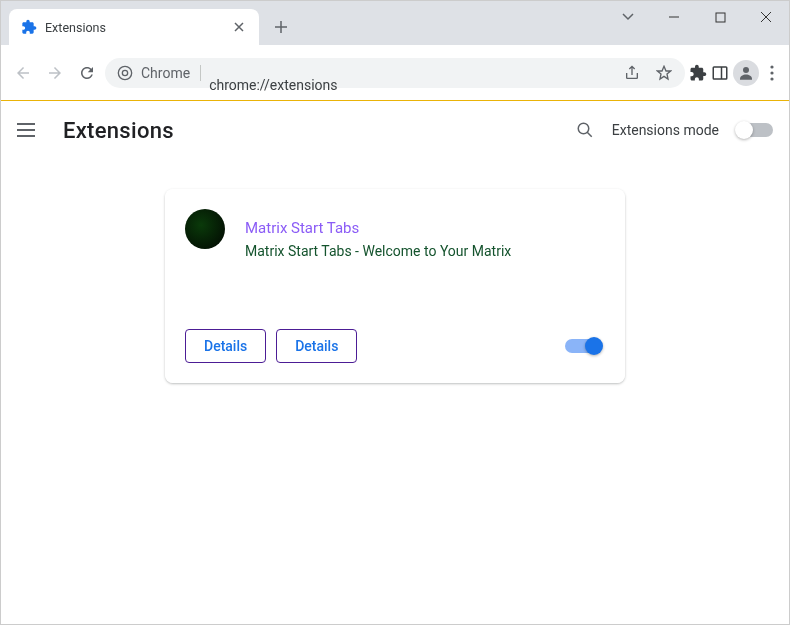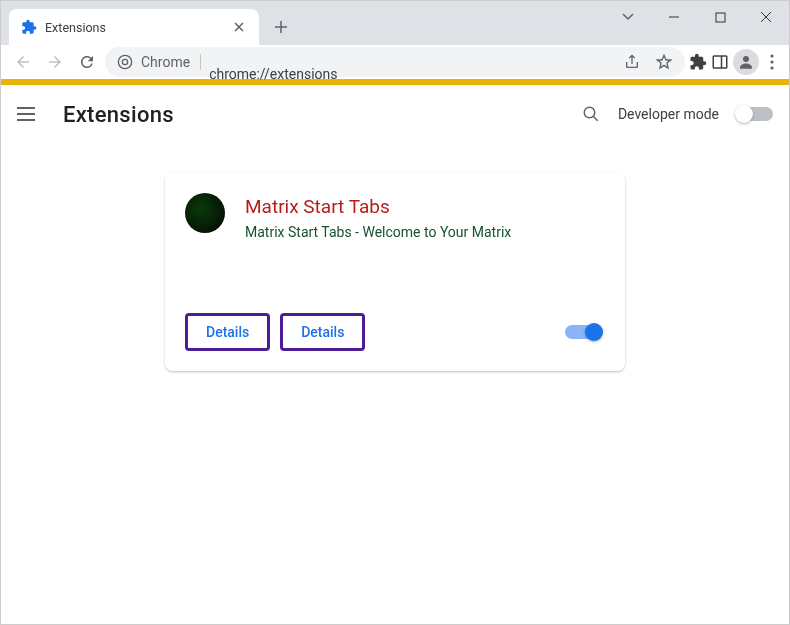--- a/index.html
+++ b/index.html
@@ -10,21 +10,21 @@
     .tab { background: #fff; height: 36px; border-radius: 8px 8px 0 0; display: flex; align-items: center; padding: 0 12px; gap: 8px; width: 250px; position: relative; }
     .tab-icon { width: 16px; height: 16px; display: flex; align-items: center; justify-content: center; }
     .tab-title { font-size: 12.5px; color: #3c4043; flex: 1; }
     .tab-close { width: 16px; height: 16px; display: flex; align-items: center; justify-content: center; cursor: pointer; color: #5f6368; }
     .new-tab { width: 28px; height: 28px; display: flex; align-items: center; justify-content: center; margin-left: 8px; cursor: pointer; color: #5f6368; margin-bottom: 4px; }
     .window-controls { position: absolute; right: 0; top: 0; display: flex; height: 32px; }
     .win-ctrl { width: 46px; display: flex; align-items: center; justify-content: center; cursor: pointer; color: #333; }
     .win-dropdown { width: 46px; display: flex; align-items: center; justify-content: center; color: #5f6368; }
 
     
-    .toolbar { height: 40px; background: #fff; display: flex; align-items: center; padding: 0 8px; gap: 4px; border-bottom: 6px solid #eab308; }
+    .toolbar { height: 56px; background: #fff; display: flex; align-items: center; padding: 0 8px; gap: 4px; border-bottom: 1px solid #eab308; }
     .nav-btn { width: 28px; height: 28px; border-radius: 50%; display: flex; align-items: center; justify-content: center; color: #5f6368; cursor: pointer; }
     .nav-btn.disabled { color: #bdc1c6; cursor: default; }
     .omnibox { flex: 1; height: 30px; background: #f1f3f4; border-radius: 15px; display: flex; align-items: center; padding: 0 12px; gap: 8px; }
     .omni-icon { width: 16px; height: 16px; color: #5f6368; }
     .omni-chrome-label { font-size: 14px; color: #5f6368; border-right: 1px solid #c4c7c5; padding-right: 10px; }
     .omni-url { font-size: 14px; color: #3c4043; flex: 1; margin-top: 24px; }
     .omni-right { display: flex; gap: 14px; align-items: center; }
     .icon-btn { width: 18px; height: 18px; display: flex; align-items: center; justify-content: center; color: #5f6368; cursor: pointer; }
     .avatar { width: 26px; height: 26px; border-radius: 50%; background: #dadce0; display: flex; align-items: center; justify-content: center; }
 
@@ -37,24 +37,24 @@
     .dev-mode-label { font-size: 14px; color: #3c4043; }
     .toggle-sm { width: 36px; height: 14px; background: #bdc1c6; border-radius: 7px; position: relative; cursor: pointer; }
     .toggle-sm-knob { position: absolute; width: 18px; height: 18px; background: #fff; border-radius: 50%; top: -2px; left: -2px; box-shadow: 0 1px 3px rgba(0,0,0,0.3); }
 
     
     .content { padding: 30px 0; display: flex; justify-content: center; background: #fff; }
     .card { width: 460px; background: #fff; border-radius: 8px; box-shadow: 0 1px 3px rgba(60,64,67,0.15), 0 1px 2px rgba(60,64,67,0.2); padding: 20px; }
     .card-body { display: flex; gap: 20px; min-height: 100px; }
     .ext-icon { width: 40px; height: 40px; border-radius: 50%; background: radial-gradient(circle at 40% 40%, #0a3a0a 0%, #041504 70%, #000 100%); flex-shrink: 0; }
     .ext-info { flex: 1; padding-top: 2px; }
-    .ext-name { font-size: 19px; color: #b91c1c; margin-bottom: 6px; }
+    .ext-name { font-size: 15px; color: #8b5cf6; margin-bottom: 6px; margin-top: 8px; }
     .ext-desc { font-size: 14px; color: #14532d; }
     .card-footer { display: flex; align-items: center; gap: 10px; margin-top: 20px; }
-    .action-btn { border: 3px solid #4c1d95; background: #fff; color: #1a73e8; font-size: 14px; padding: 8px 18px; border-radius: 4px; cursor: pointer; font-weight: 500; }
+    .action-btn { border: 1px solid #4c1d95; background: #fff; color: #1a73e8; font-size: 14px; padding: 8px 18px; border-radius: 4px; cursor: pointer; font-weight: 500; }
     .toggle-on { width: 36px; height: 14px; background: #8ab4f8; border-radius: 7px; position: relative; cursor: pointer; margin-left: auto; margin-right: 4px; }
     .toggle-on-knob { position: absolute; width: 18px; height: 18px; background: #1a73e8; border-radius: 50%; top: -2px; right: -2px; box-shadow: 0 1px 3px rgba(0,0,0,0.3); }
 
     
     .watermark { position: absolute; top: 50%; left: 50%; transform: translate(-50%, -50%) rotate(-8deg); font-size: 140px; font-weight: 700; color: rgba(200,200,200,0.25); font-style: italic; pointer-events: none; white-space: nowrap; z-index: 0; letter-spacing: -5px; }
     .watermark .risk { font-size: 90px; }
     .content, .page-header, .toolbar, .titlebar { position: relative; z-index: 1; }
     .card { position: relative; z-index: 2; background: rgba(255,255,255,0.97); }
   </style>
 </head>
@@ -178,21 +178,21 @@
       <div class="menu-line"></div>
   </div>
   <div class="page-title">Extensions</div>
   <div class="header-right">
     <span class="icon-btn">
       <svg width="22" height="22" viewBox="0 0 24 24" fill="none" stroke="#5f6368" stroke-width="2">
           <circle cx="10" cy="10" r="7"></circle>
           <line x1="21" y1="21" x2="15" y2="15"></line>
         </svg>
     </span>
-    <span class="dev-mode-label">Developer mode</span>
+    <span class="dev-mode-label">Extensions mode</span>
     <div class="toggle-sm">
       <div class="toggle-sm-knob"></div>
     </div>
   </div>
 </div>
 
 <div class="content">
   <div class="card">
     <div class="card-body">
       <div class="ext-icon"></div>

